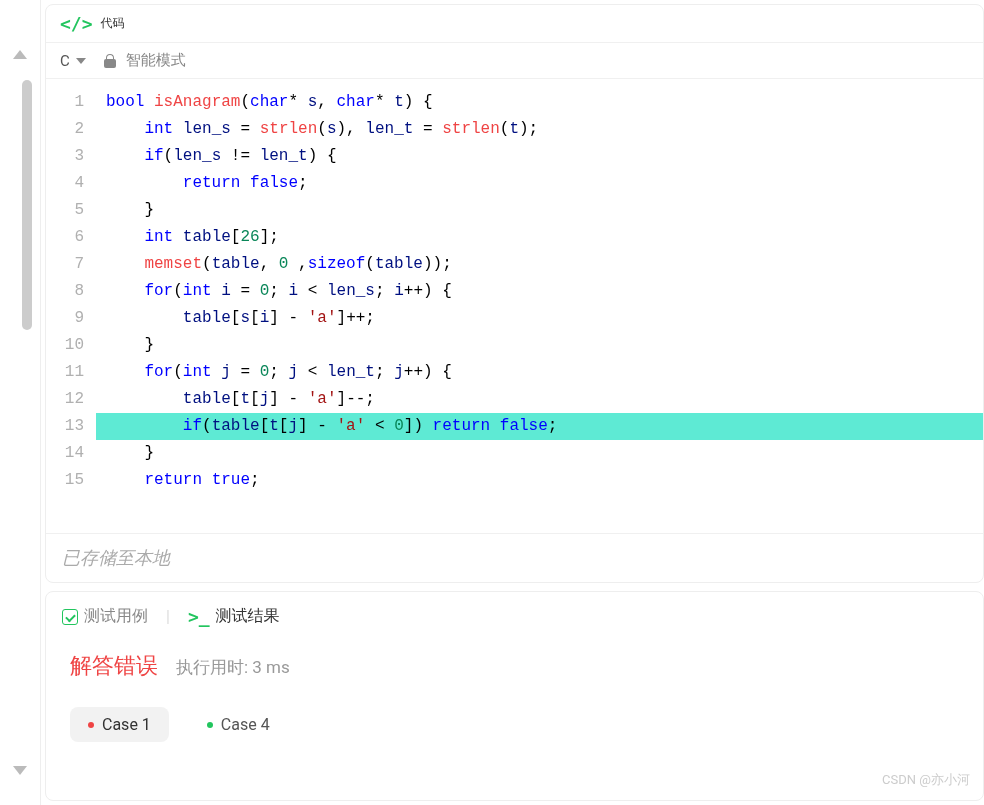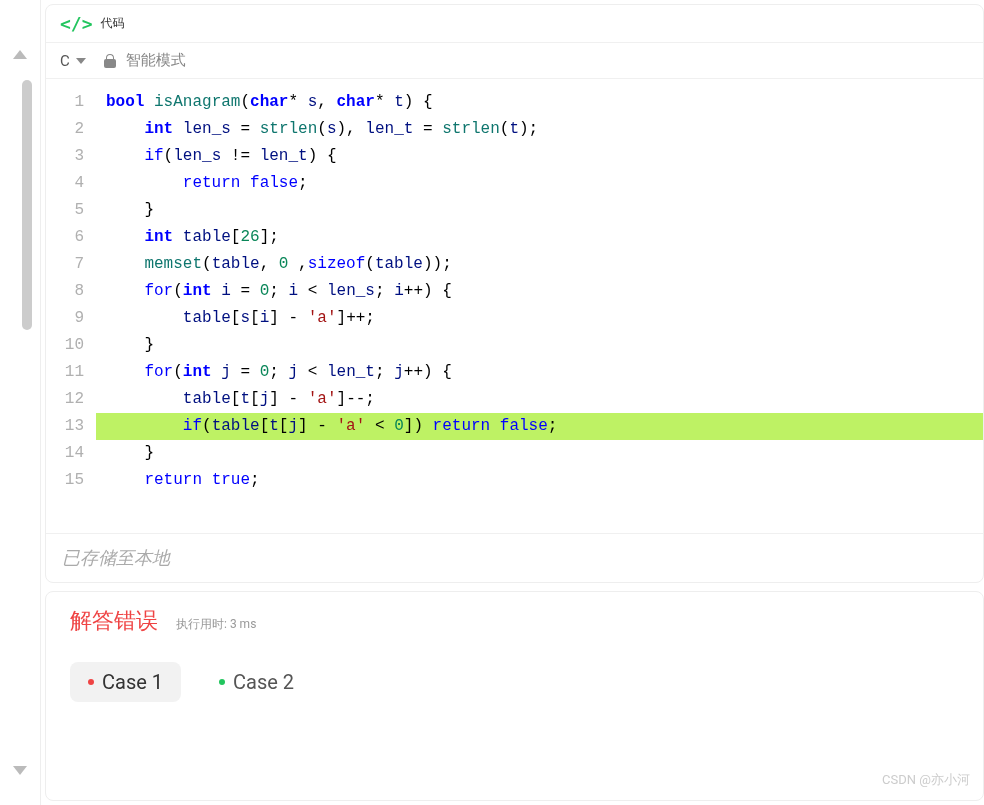--- a/index.html
+++ b/index.html
@@ -139,25 +139,25 @@
     .code-area {
       flex: 1;
       white-space: pre;
       position: relative;
     }
     .code-line {
       height: 27px;
       padding-left: 10px;
     }
     .code-line.highlighted {
-      background: #bef264;
+      background: #5eead4;
     }
     .kw { color: #0000ff; }
-    .fn { color: #0f766e; }
-    .ty { color: #0000ff; font-weight: bold; }
+    .fn { color: #ef4444; }
+    .ty { color: #0000ff; }
     .id { color: #001080; }
     .nm { color: #098658; }
     .st { color: #a31515; }
     .op { color: #000; }
     .pn { color: #000; }
     .bl { color: #0000ff; }
     .status-bar {
       padding: 12px 16px;
       color: #aaa;
       font-size: 18px;
@@ -216,35 +216,35 @@
       gap: 18px;
       padding: 14px 24px;
       text-align: center;
     }
     .error-text {
       color: #ef4444;
       font-size: 22px;
     }
     .runtime-text {
       color: #999;
-      font-size: 12px;
+      font-size: 17px;
     }
     .case-tabs {
       display: flex;
       gap: 20px;
       padding: 12px 24px;
       align-items: center;
     }
     .case-tab {
       display: flex;
       align-items: center;
       gap: 8px;
       padding: 8px 18px;
       border-radius: 8px;
-      font-size: 20px;
+      font-size: 16px;
       cursor: pointer;
       color: #555;
     }
     .case-tab.active {
       background: #f2f2f2;
       color: #333;
     }
     .dot {
       width: 6px; height: 6px;
       border-radius: 50%;
@@ -300,31 +300,42 @@
             <div>13</div>
             <div>14</div>
             <div>15</div>
           </div>
         <div class="code-area" id="code-area"><div class="code-line"><span class="ty">bool</span><span> </span><span class="fn">isAnagram</span><span class="pn">(</span><span class="ty">char</span><span class="op">*</span><span> </span><span class="id">s</span><span class="pn">,</span><span> </span><span class="ty">char</span><span class="op">*</span><span> </span><span class="id">t</span><span class="pn">)</span><span> </span><span class="pn">{</span></div><div class="code-line"><span>    </span><span class="ty">int</span><span> </span><span class="id">len_s</span><span> </span><span class="op">=</span><span> </span><span class="fn">strlen</span><span class="pn">(</span><span class="id">s</span><span class="pn">)</span><span class="pn">,</span><span> </span><span class="id">len_t</span><span> </span><span class="op">=</span><span> </span><span class="fn">strlen</span><span class="pn">(</span><span class="id">t</span><span class="pn">)</span><span class="pn">;</span></div><div class="code-line"><span>    </span><span class="kw">if</span><span class="pn">(</span><span class="id">len_s</span><span> </span><span class="op">!=</span><span> </span><span class="id">len_t</span><span class="pn">)</span><span> </span><span class="pn">{</span></div><div class="code-line"><span>        </span><span class="kw">return</span><span> </span><span class="bl">false</span><span class="pn">;</span></div><div class="code-line"><span>    </span><span class="pn">}</span></div><div class="code-line"><span>    </span><span class="ty">int</span><span> </span><span class="id">table</span><span class="pn">[</span><span class="nm">26</span><span class="pn">]</span><span class="pn">;</span></div><div class="code-line"><span>    </span><span class="fn">memset</span><span class="pn">(</span><span class="id">table</span><span class="pn">,</span><span> </span><span class="nm">0</span><span> </span><span class="pn">,</span><span class="kw">sizeof</span><span class="pn">(</span><span class="id">table</span><span class="pn">)</span><span class="pn">)</span><span class="pn">;</span></div><div class="code-line"><span>    </span><span class="kw">for</span><span class="pn">(</span><span class="ty">int</span><span> </span><span class="id">i</span><span> </span><span class="op">=</span><span> </span><span class="nm">0</span><span class="pn">;</span><span> </span><span class="id">i</span><span> </span><span class="op">&lt;</span><span> </span><span class="id">len_s</span><span class="pn">;</span><span> </span><span class="id">i</span><span class="op">++</span><span class="pn">)</span><span> </span><span class="pn">{</span></div><div class="code-line"><span>        </span><span class="id">table</span><span class="pn">[</span><span class="id">s</span><span class="pn">[</span><span class="id">i</span><span class="pn">]</span><span> </span><span class="op">-</span><span> </span><span class="st">'a'</span><span class="pn">]</span><span class="op">++</span><span class="pn">;</span></div><div class="code-line"><span>    </span><span class="pn">}</span></div><div class="code-line"><span>    </span><span class="kw">for</span><span class="pn">(</span><span class="ty">int</span><span> </span><span class="id">j</span><span> </span><span class="op">=</span><span> </span><span class="nm">0</span><span class="pn">;</span><span> </span><span class="id">j</span><span> </span><span class="op">&lt;</span><span> </span><span class="id">len_t</span><span class="pn">;</span><span> </span><span class="id">j</span><span class="op">++</span><span class="pn">)</span><span> </span><span class="pn">{</span></div><div class="code-line"><span>        </span><span class="id">table</span><span class="pn">[</span><span class="id">t</span><span class="pn">[</span><span class="id">j</span><span class="pn">]</span><span> </span><span class="op">-</span><span> </span><span class="st">'a'</span><span class="pn">]</span><span class="op">--</span><span class="pn">;</span></div><div class="code-line highlighted"><span>        </span><span class="kw">if</span><span class="pn">(</span><span class="id">table</span><span class="pn">[</span><span class="id">t</span><span class="pn">[</span><span class="id">j</span><span class="pn">]</span><span> </span><span class="op">-</span><span> </span><span class="st">'a'</span><span> </span><span class="op">&lt;</span><span> </span><span class="nm">0</span><span class="pn">]</span><span class="pn">)</span><span> </span><span class="kw">return</span><span> </span><span class="bl">false</span><span class="pn">;</span></div><div class="code-line"><span>    </span><span class="pn">}</span></div><div class="code-line"><span>    </span><span class="kw">return</span><span> </span><span class="bl">true</span><span class="pn">;</span></div></div>
       </div>
       <div class="status-bar">已存储至本地</div>
     </div>
 
     <div class="results-panel">
+      <div class="results-tabs">
+        <div class="tab-item inactive">
+          <span class="check-icon"></span>
+          <span>测试用例</span>
+        </div>
+        <span class="tab-divider">|</span>
+        <div class="tab-item">
+          <span class="terminal-icon">&gt;_</span>
+          <span>测试结果</span>
+        </div>
+      </div>
       <div class="result-status">
         <span class="error-text">解答错误</span>
         <span class="runtime-text">执行用时: 3 ms</span>
       </div>
       <div class="case-tabs" id="case-tabs">
           <div class="case-tab active">
             <span class="dot red"></span>
             <span>Case 1</span>
           </div>
           <div class="case-tab">
             <span class="dot green"></span>
-            <span>Case 2</span>
+            <span>Case 4</span>
           </div>
         </div>
     </div>
   </div>
 </div>
 
 <div class="watermark">CSDN @亦小河</div>
 
 </body></html>

